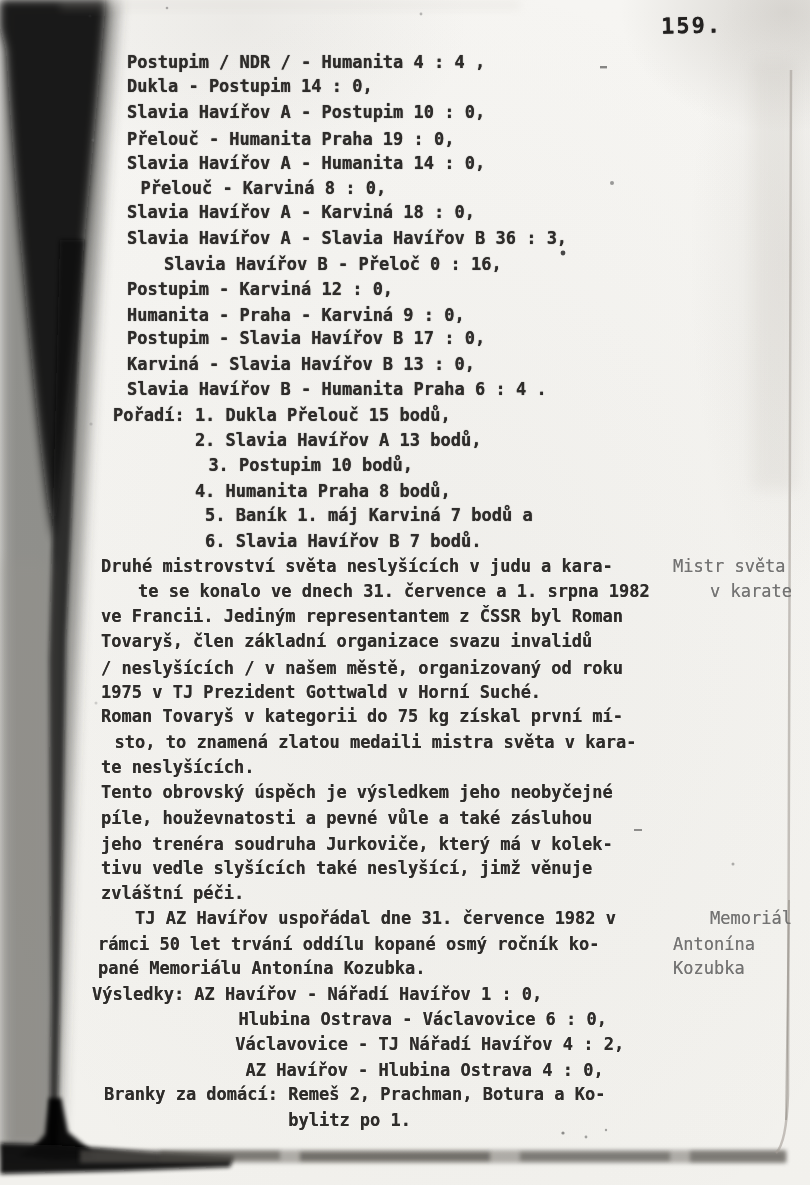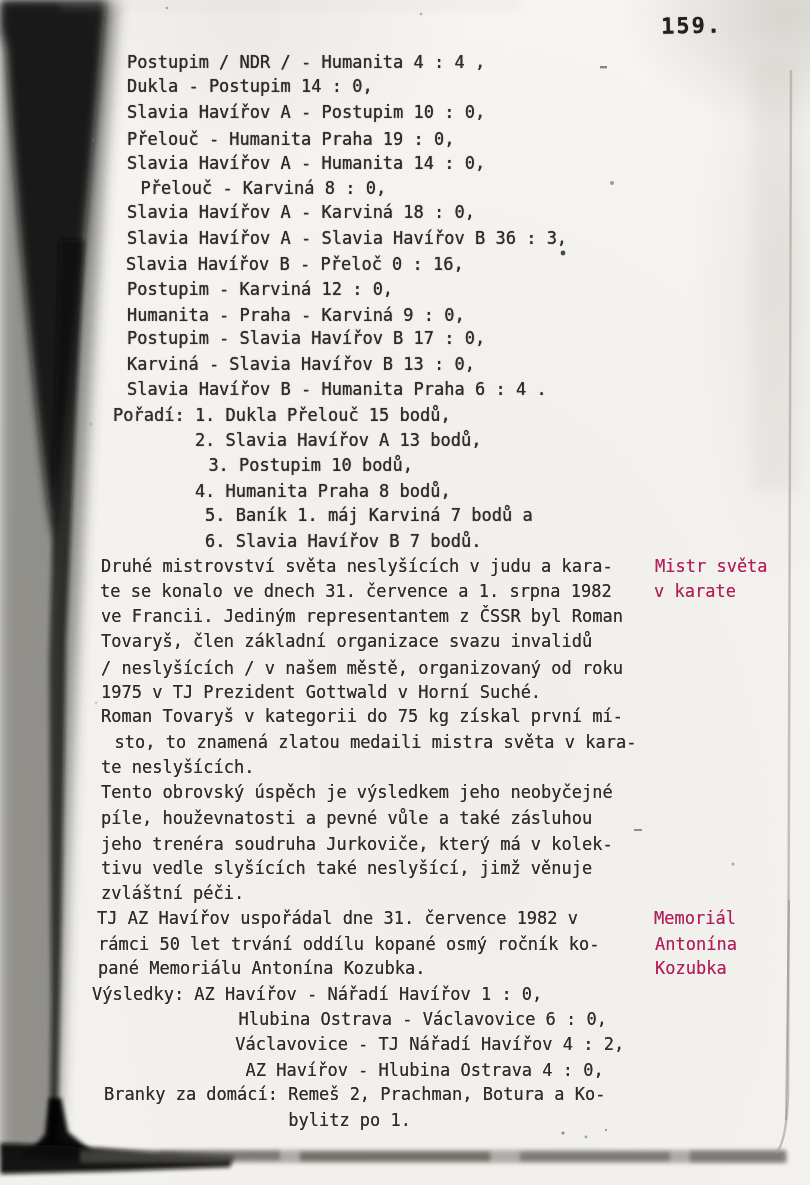--- a/index.html
+++ b/index.html
@@ -18,32 +18,32 @@
       linear-gradient(#f6f5f2,#f2f1ed);
   }
   .artifacts{position:absolute;inset:0;pointer-events:none;}
   .textblock{
     position:absolute;left:92px;top:50px;width:700px;
     font-size:17px;line-height:25.2px;
     color:#2e2c2a;
     white-space:pre;
   }
   .line{position:relative;height:25.2px;}
-  .line .t{white-space:pre;text-shadow:0 0 .6px rgba(46,44,42,.75);}
+  .line .t{white-space:pre;text-shadow:0 0 .6px rgba(46,44,42,.75);font-weight:bold;}
   .line.dark .t{text-shadow:0 0 .9px rgba(38,36,34,.9);}
   .line .note{
-    position:absolute;left:563px;top:0;
-    color:#be185d;white-space:pre;
+    position:absolute;left:581px;top:0;
+    color:#737373;white-space:pre;
     text-shadow:0 0 .6px rgba(80,76,72,.6);
   }
   
   .line:nth-child(5n+2){transform:translateY(-.6px);}
   .line:nth-child(7n+4){transform:translateY(.7px);}
   .line:nth-child(11n+6){transform:translateX(1.5px);margin-left:12px;}
-  .line:nth-child(13n+9){transform:translateY(-.4px) translateX(-1px);}
+  .line:nth-child(13n+9){transform:translateY(-.4px) translateX(-1px);margin-left:38px;}
   .pagenum{
     position:absolute;left:661px;top:13px;
     font-size:22px;font-weight:bold;letter-spacing:2px;
     color:#232120;transform:rotate(-1.2deg);
     text-shadow:0 0 .8px rgba(30,28,26,.8);
   }
 </style>
 </head>
 <body>
 

